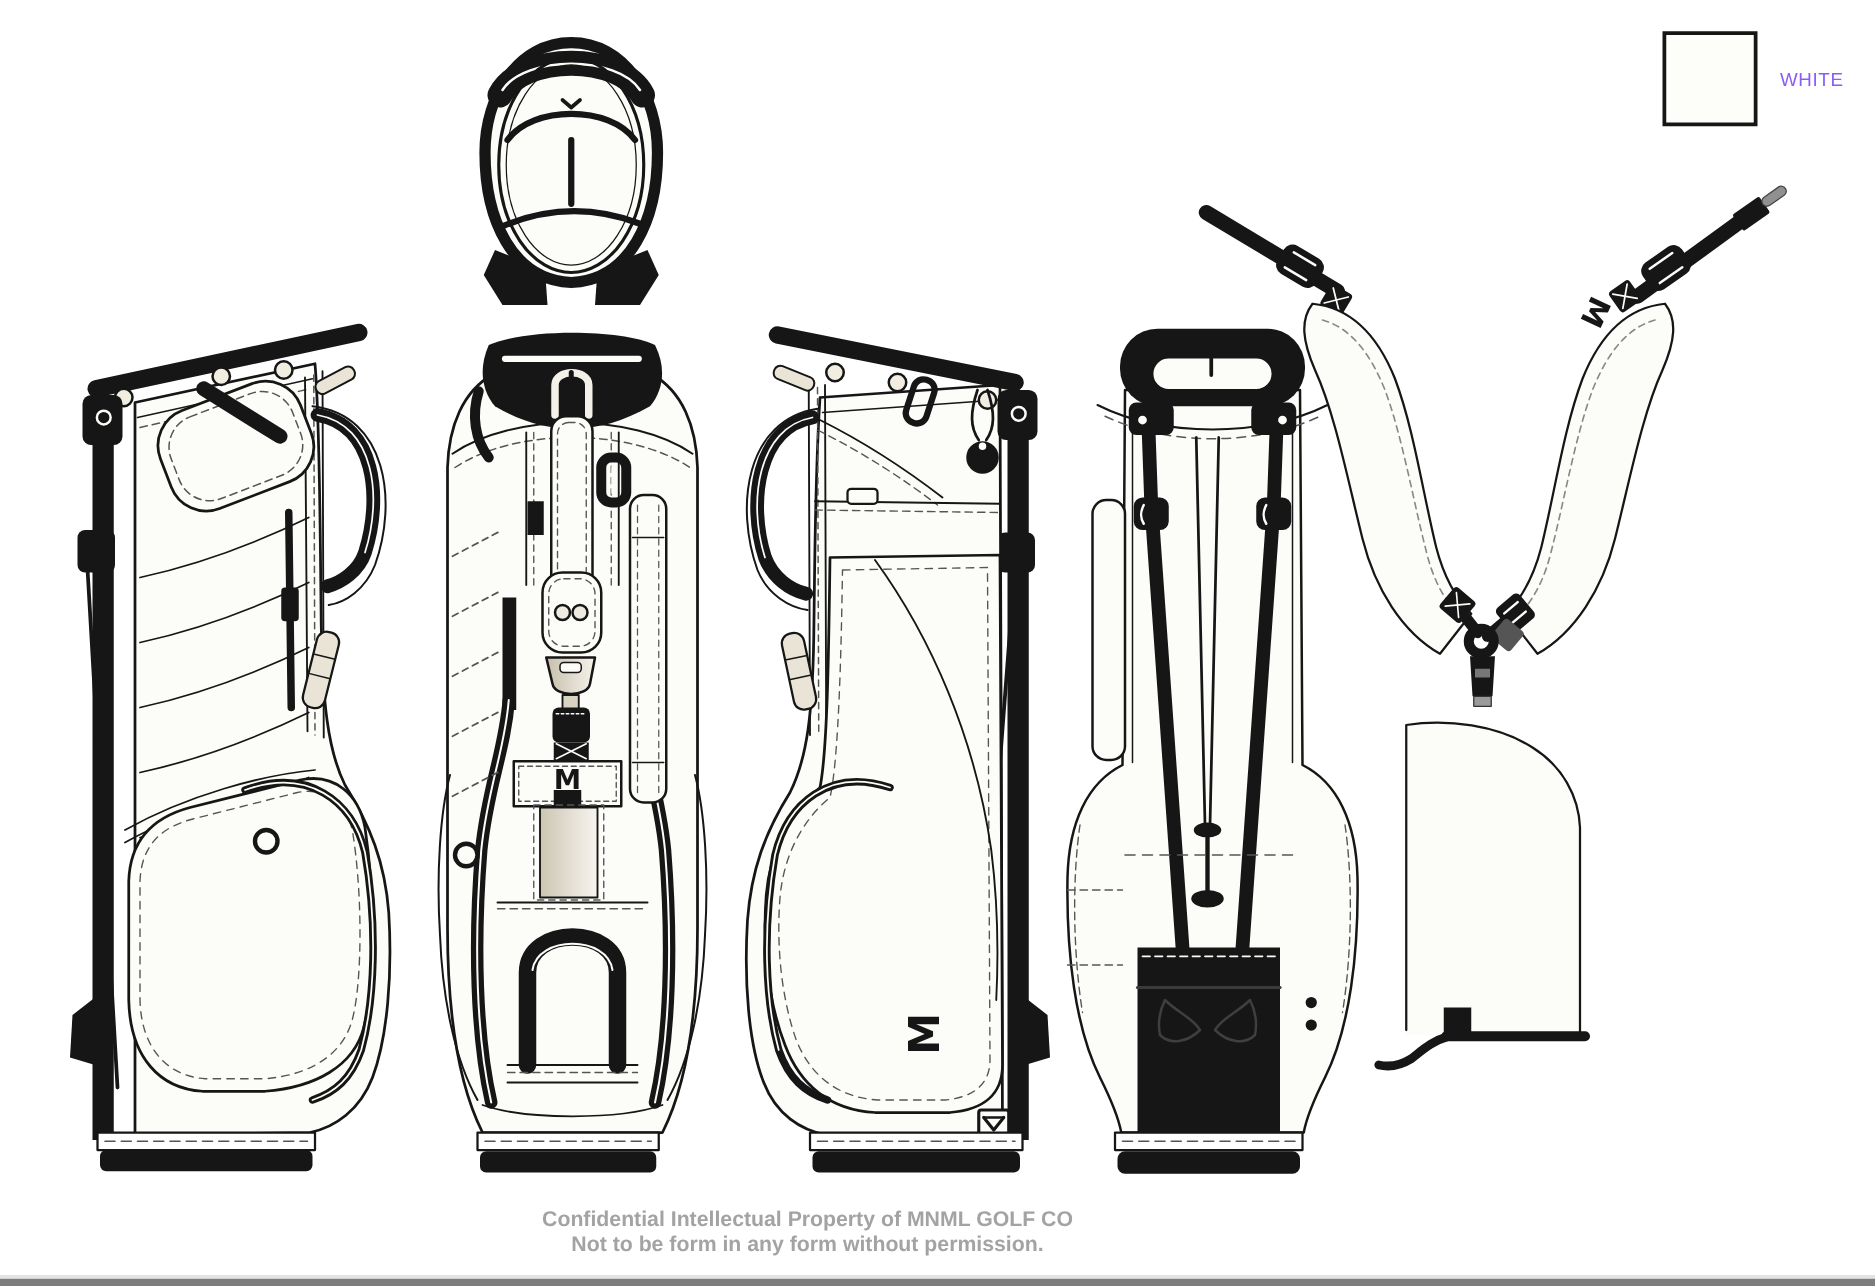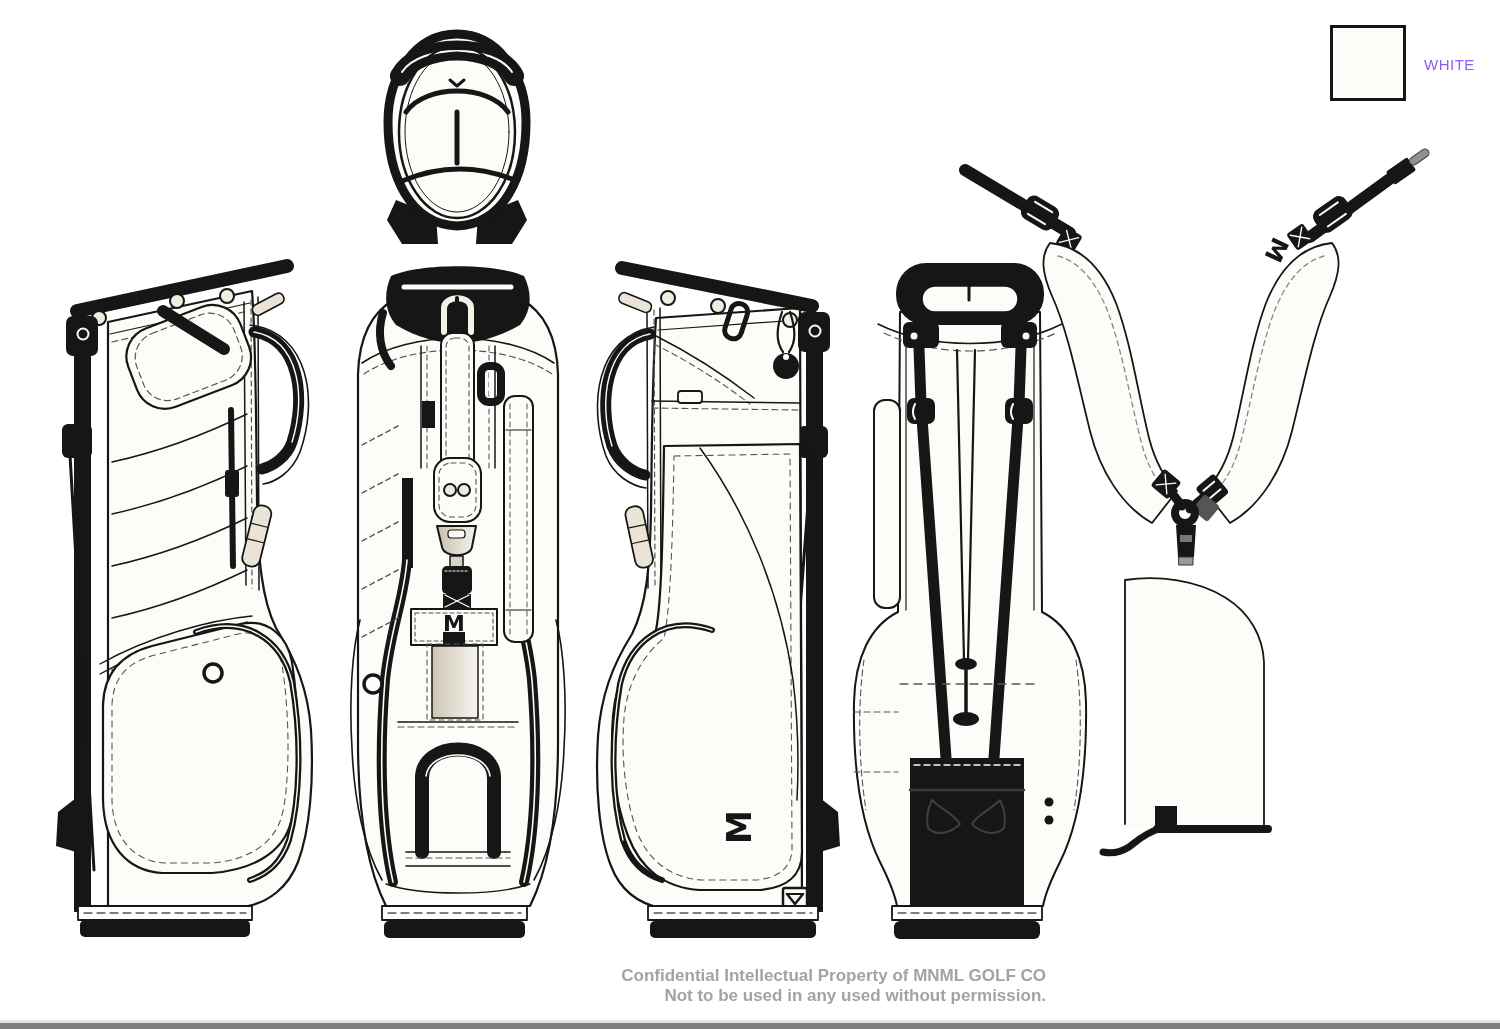--- a/index.html
+++ b/index.html
@@ -3,21 +3,21 @@
 <meta charset="utf-8">
 <style>
   html,body{margin:0;padding:0;background:#ffffff;}
   .page{position:relative;width:1500px;height:1029px;background:#ffffff;overflow:hidden;
         font-family:"Liberation Sans", sans-serif;}
   .art{position:absolute;left:0;top:0;width:1500px;height:1029px;}
   .swatch{position:absolute;left:1330px;top:25px;width:70px;height:70px;
           background:#FDFDFA;border:3px solid #161616;}
   .swatch-label{position:absolute;left:1424px;top:56px;font-size:15px;letter-spacing:0.5px;
           color:#8b5cf6;}
-  .footer{position:absolute;left:246px;top:966px;width:800px;text-align:right;
+  .footer{position:absolute;left:246px;top:966px;width:800px;text-align:center;
           font-weight:bold;font-size:17px;line-height:20px;color:#A3A3A3;}
   .bar-light{position:absolute;left:0;top:1020px;width:1500px;height:3px;background:#E3E3E3;}
   .bar-dark{position:absolute;left:0;top:1023px;width:1500px;height:6px;background:#7D7D7D;}
   text.logo{font-family:"DejaVu Sans", sans-serif;font-weight:900;fill:#161616;}
 </style>
 </head>
 <body>
 
 <div class="page">
 
@@ -365,19 +365,19 @@
     <path d="M1159 829 C1145 833 1137 841 1129 847 C1121 852 1112 854 1103 852" fill="none" stroke="#161616" stroke-width="7"></path>
     <rect x="1155" y="806" width="22" height="22" fill="#161616"></rect>
   </g>
 </svg>
 
 <div class="swatch"></div>
 <div class="swatch-label">WHITE</div>
 
 <div class="footer">
   <div>Confidential Intellectual Property of MNML GOLF CO</div>
-  <div>Not to be used in any used without permission.</div>
+  <div>Not to be form in any form without permission.</div>
 </div>
 
 <div class="bar-light"></div>
 <div class="bar-dark"></div>
 
 </div>
 
 </body></html>

